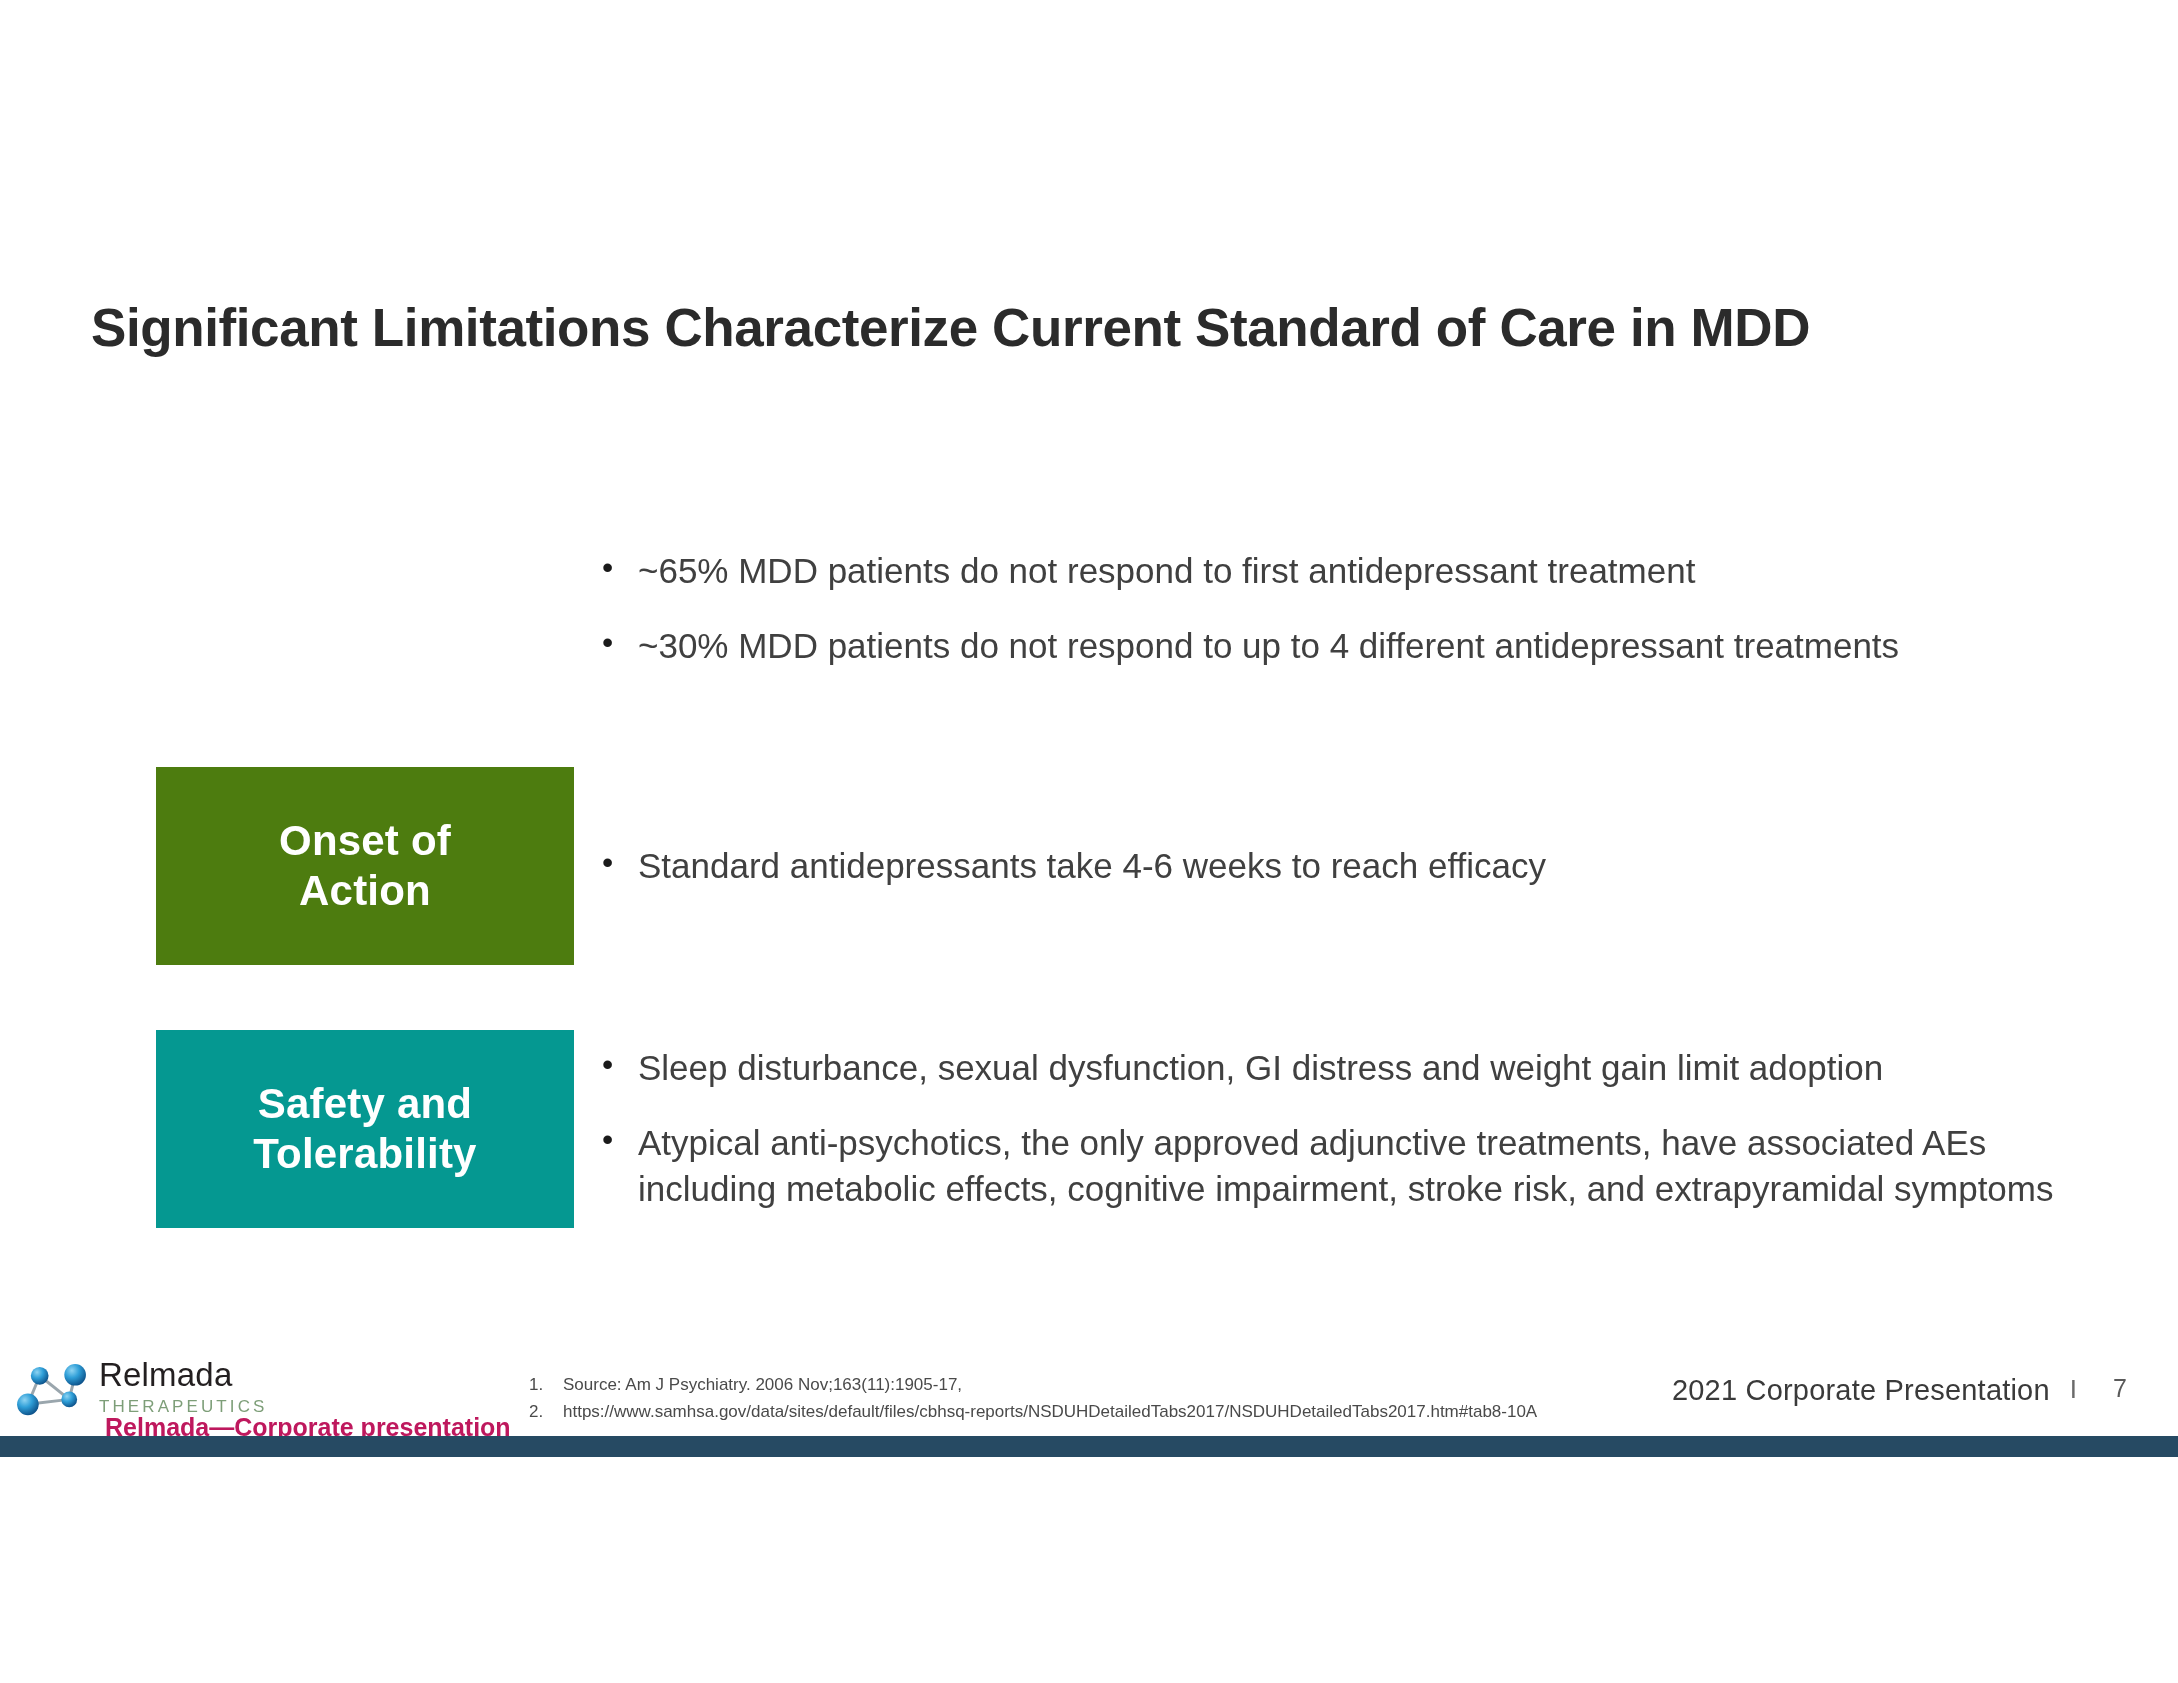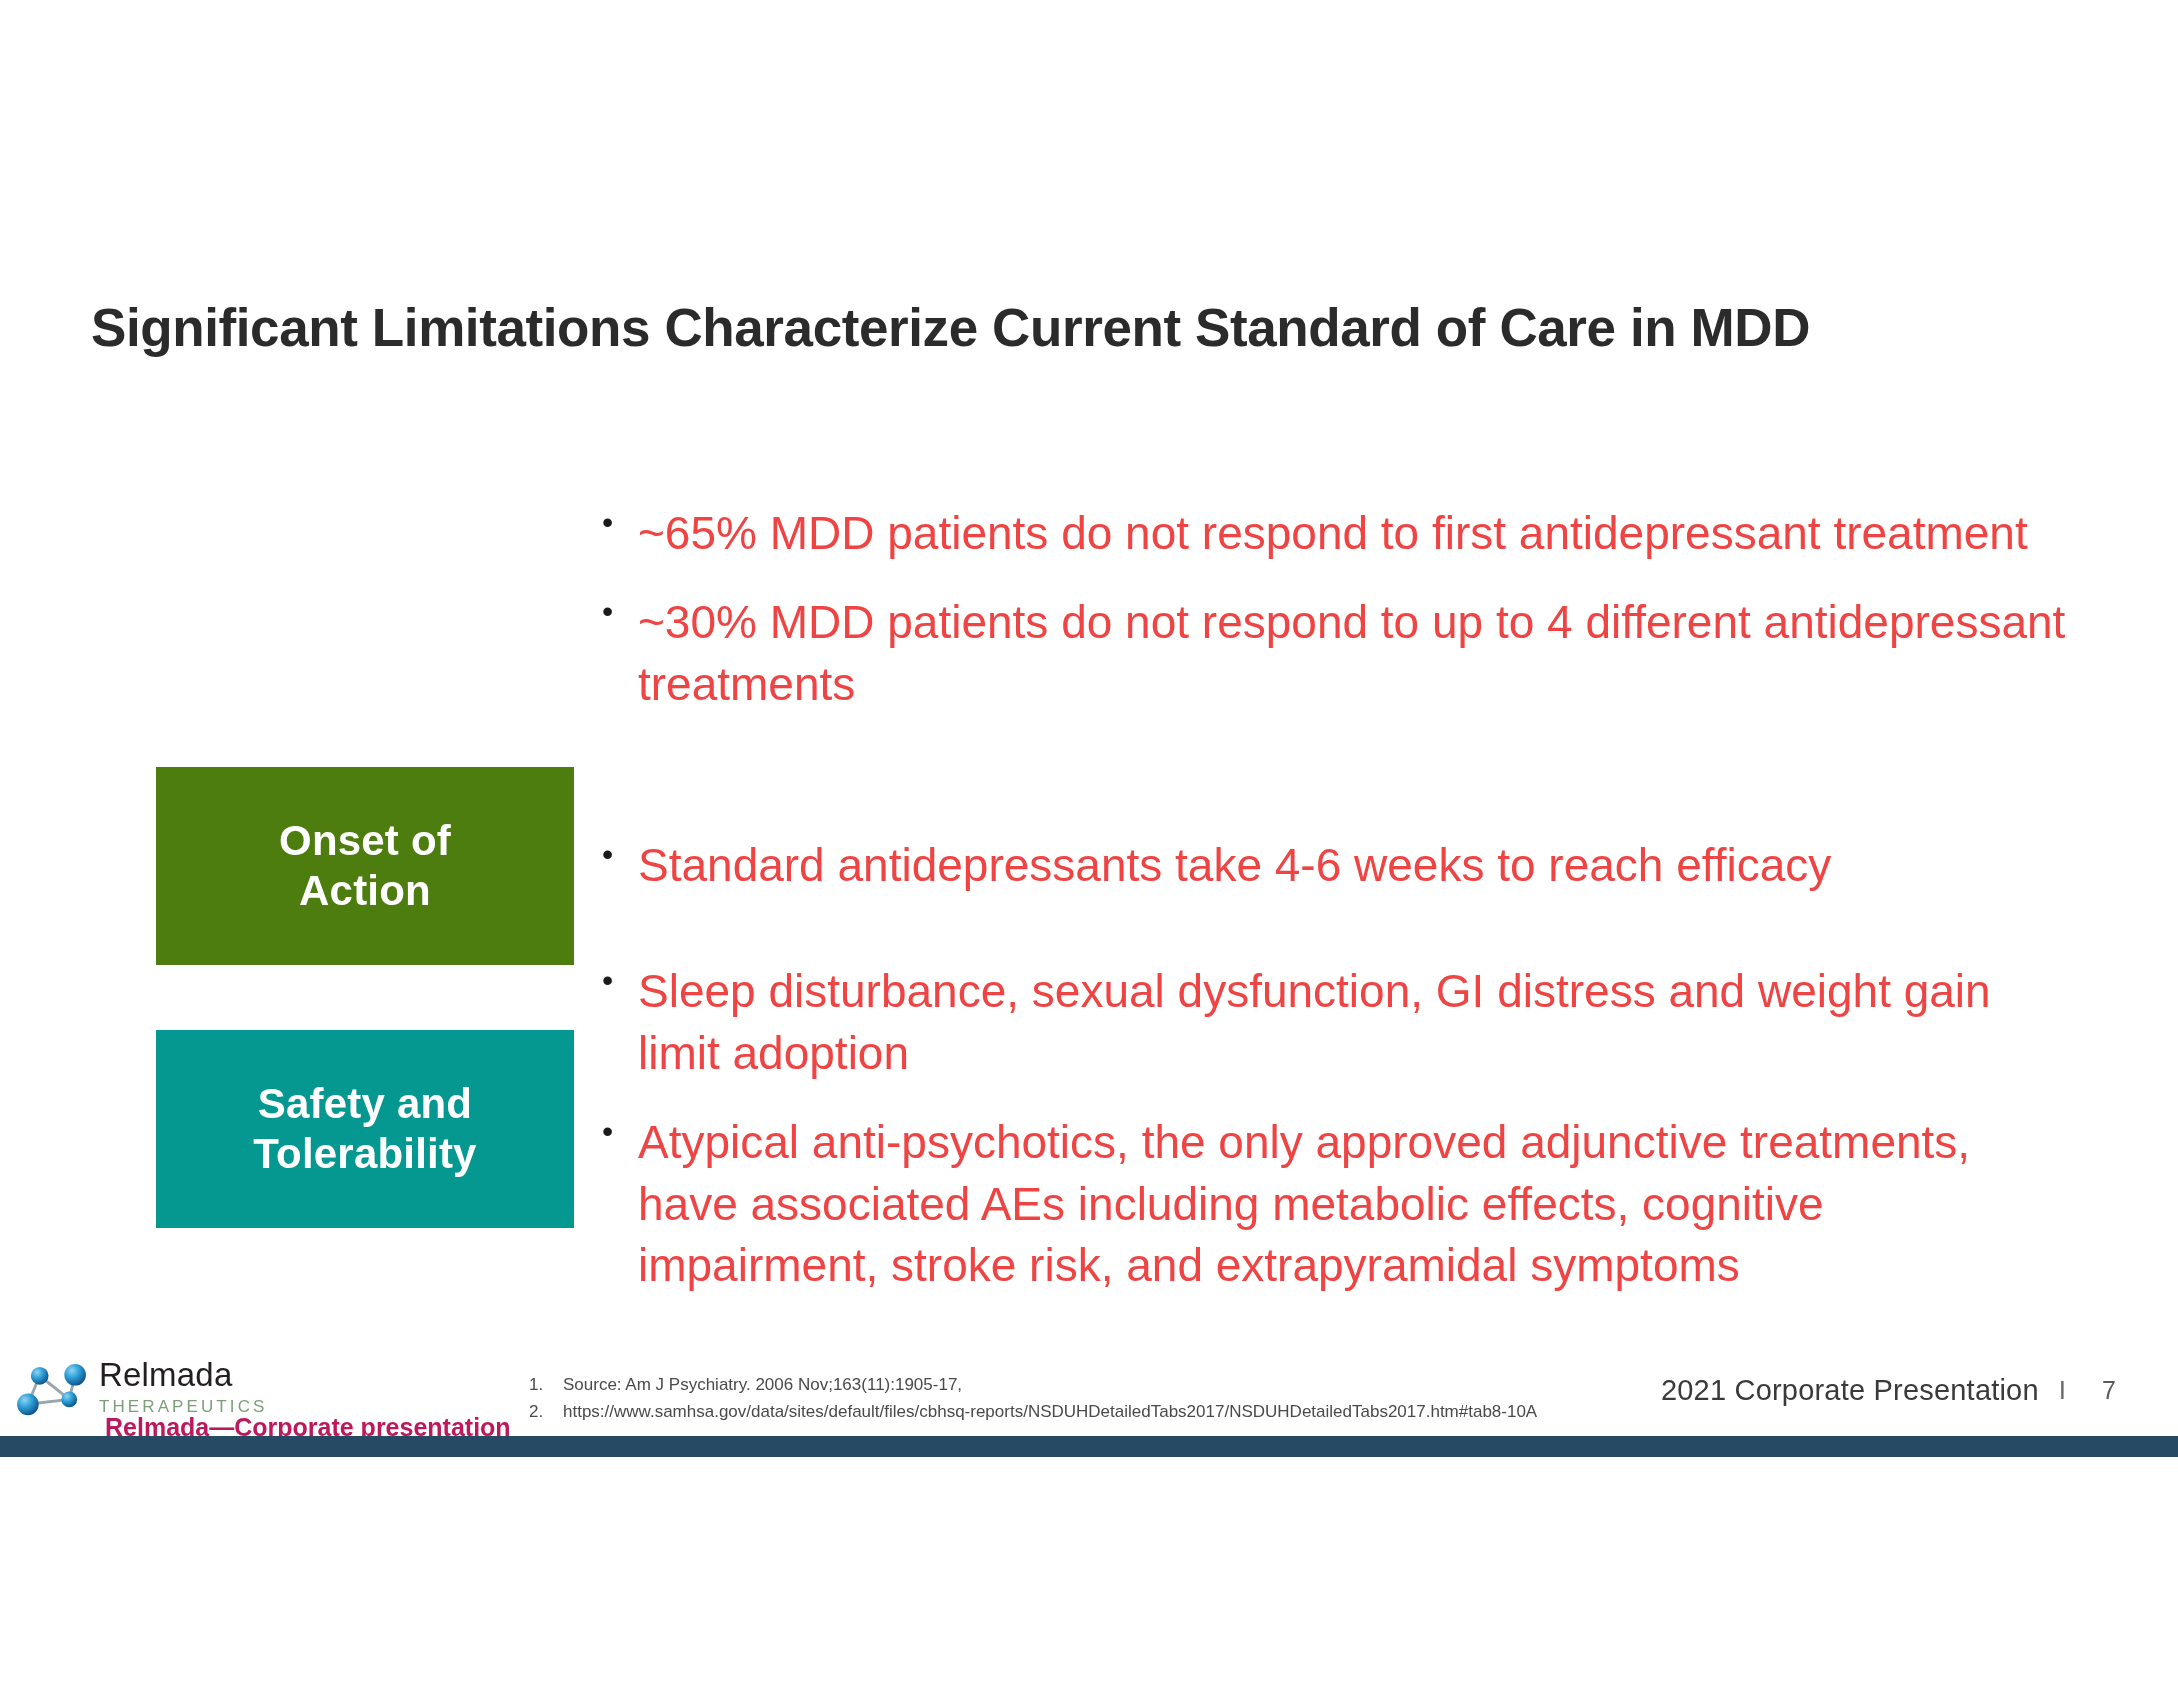--- a/index.html
+++ b/index.html
@@ -65,23 +65,23 @@
     width: 1475px;
     height: 198px;
     display: flex;
     flex-direction: column;
     justify-content: center;
   }
 
   .bullet {
     position: relative;
     padding-left: 44px;
-    font-size: 46px;
+    font-size: 35px;
     line-height: 1.34;
-    color: #ef4444;
+    color: #404040;
     margin: 14px 0;
   }
   .bullet::before {
     content: "\2022";
     position: absolute;
     left: 8px;
     top: -2px;
     font-size: 32px;
     color: #1a1a1a;
   }
@@ -141,24 +141,24 @@
     display: flex;
     font-size: 17px;
     color: #4a4a4a;
     line-height: 1.6;
   }
   .fn-num { width: 34px; flex: 0 0 34px; }
   .fn-text { flex: 1; word-break: break-all; }
 
   .footer-right {
     position: absolute;
-    right: 62px;
+    right: 51px;
     top: 1374px;
     display: flex;
-    align-items: center;
+    align-items: flex-start;
     gap: 20px;
   }
   .footer-deck {
     font-size: 29px;
     color: #3a3a3a;
     letter-spacing: 0.2px;
   }
   .footer-sep {
     font-size: 26px;
     color: #6a6a6a;

